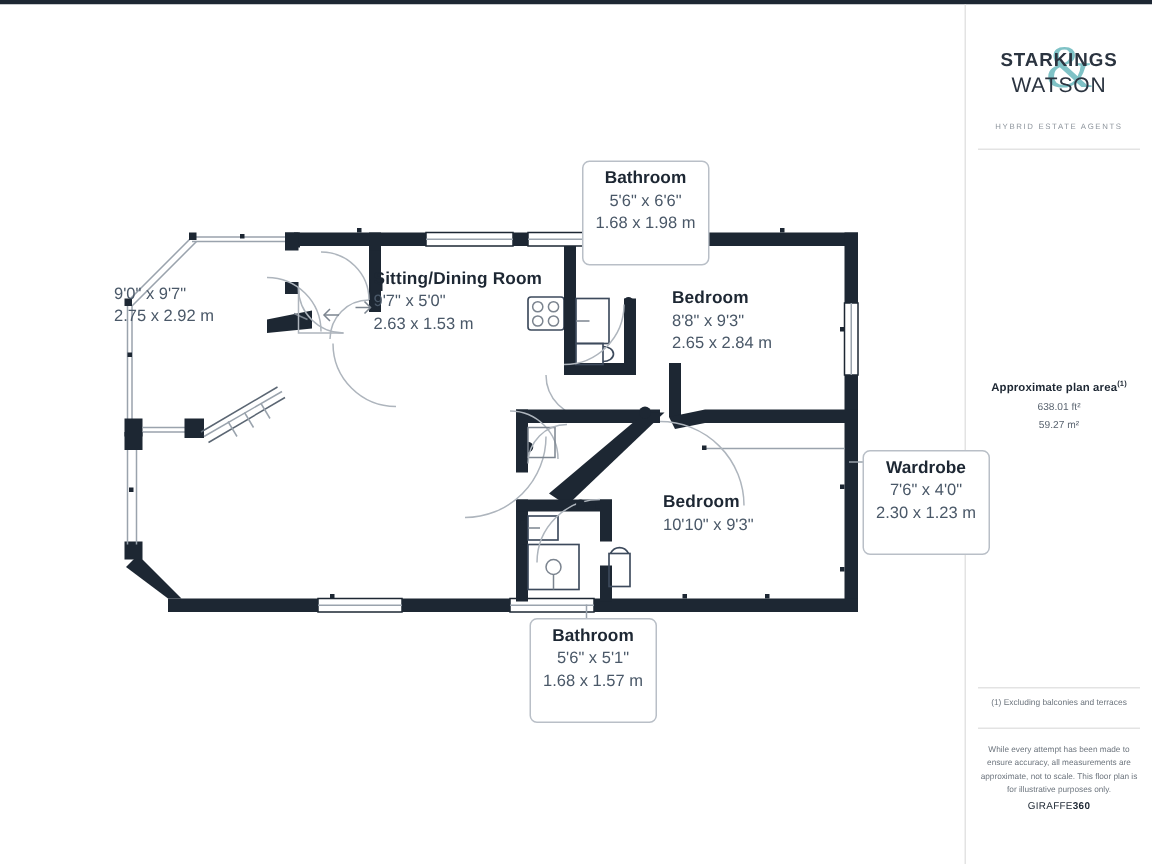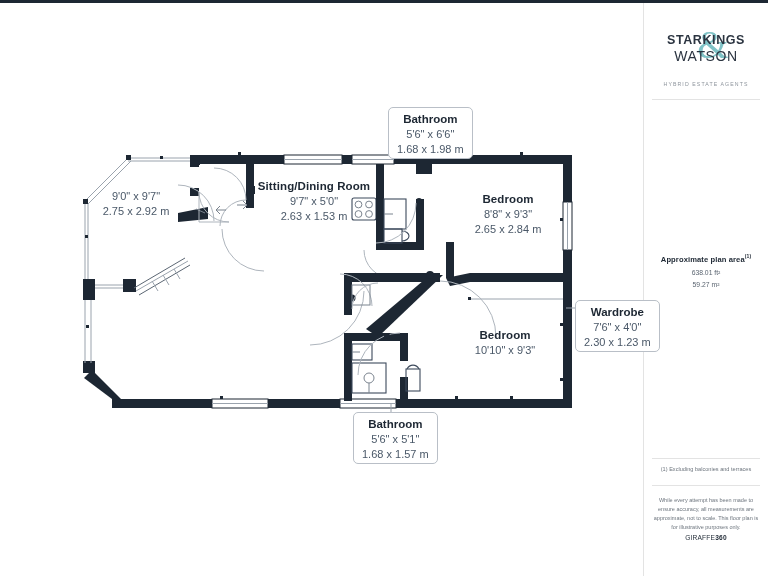--- a/index.html
+++ b/index.html
@@ -19,39 +19,39 @@
   #plan-area{
     position:absolute;left:0;top:0;width:643px;height:573px;
     background:#fff;
     border-right:1px solid #e3e3e3;
   }
   #plan-svg{position:absolute;left:0;top:0;}
 
   
   .room-label{
     position:absolute;
-    text-align:center;
+    text-align:left;
     color:#3d4a5c;
     line-height:1.32;
     white-space:nowrap;
     pointer-events:none;
   }
   .room-label .rl-name{
     font-weight:bold;font-size:11.5px;color:#1d2733;letter-spacing:.1px;
   }
   .room-label .rl-dim{font-size:11px;color:#4a5868;}
 
   
   .callout{
     position:absolute;
     border:1px solid #b9bfc7;
     border-radius:5px;
     background:#fff;
     text-align:center;
-    padding:4px 8px 1px 8px;
+    padding:4px 8px 19px 8px;
     line-height:1.34;
     white-space:nowrap;
   }
   .callout .co-name{font-weight:bold;font-size:11.5px;color:#1d2733;}
   .callout .co-dim{font-size:11px;color:#4a5868;}
 
   
   #sidebar{
     position:absolute;left:644px;top:0;width:124px;height:573px;background:#fff;
   }

